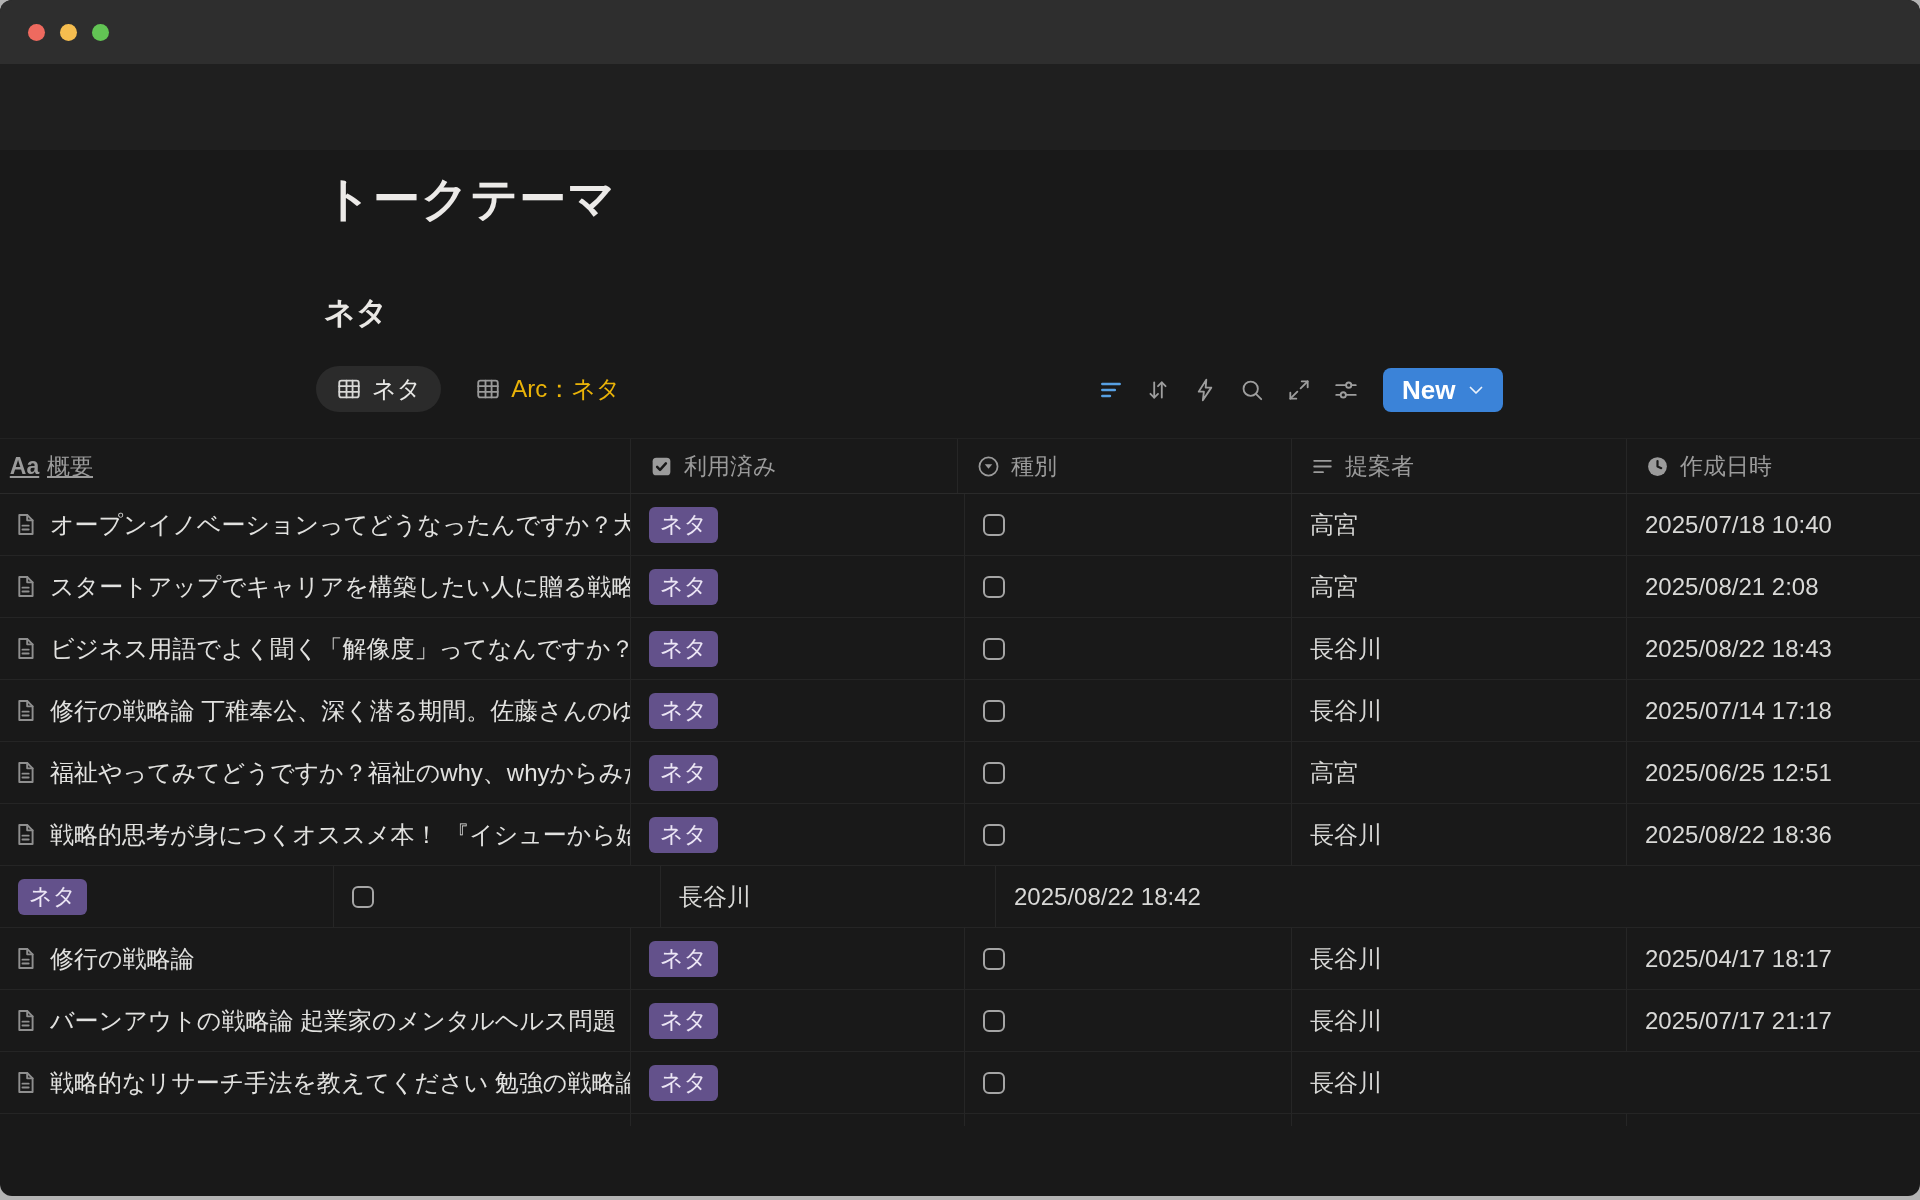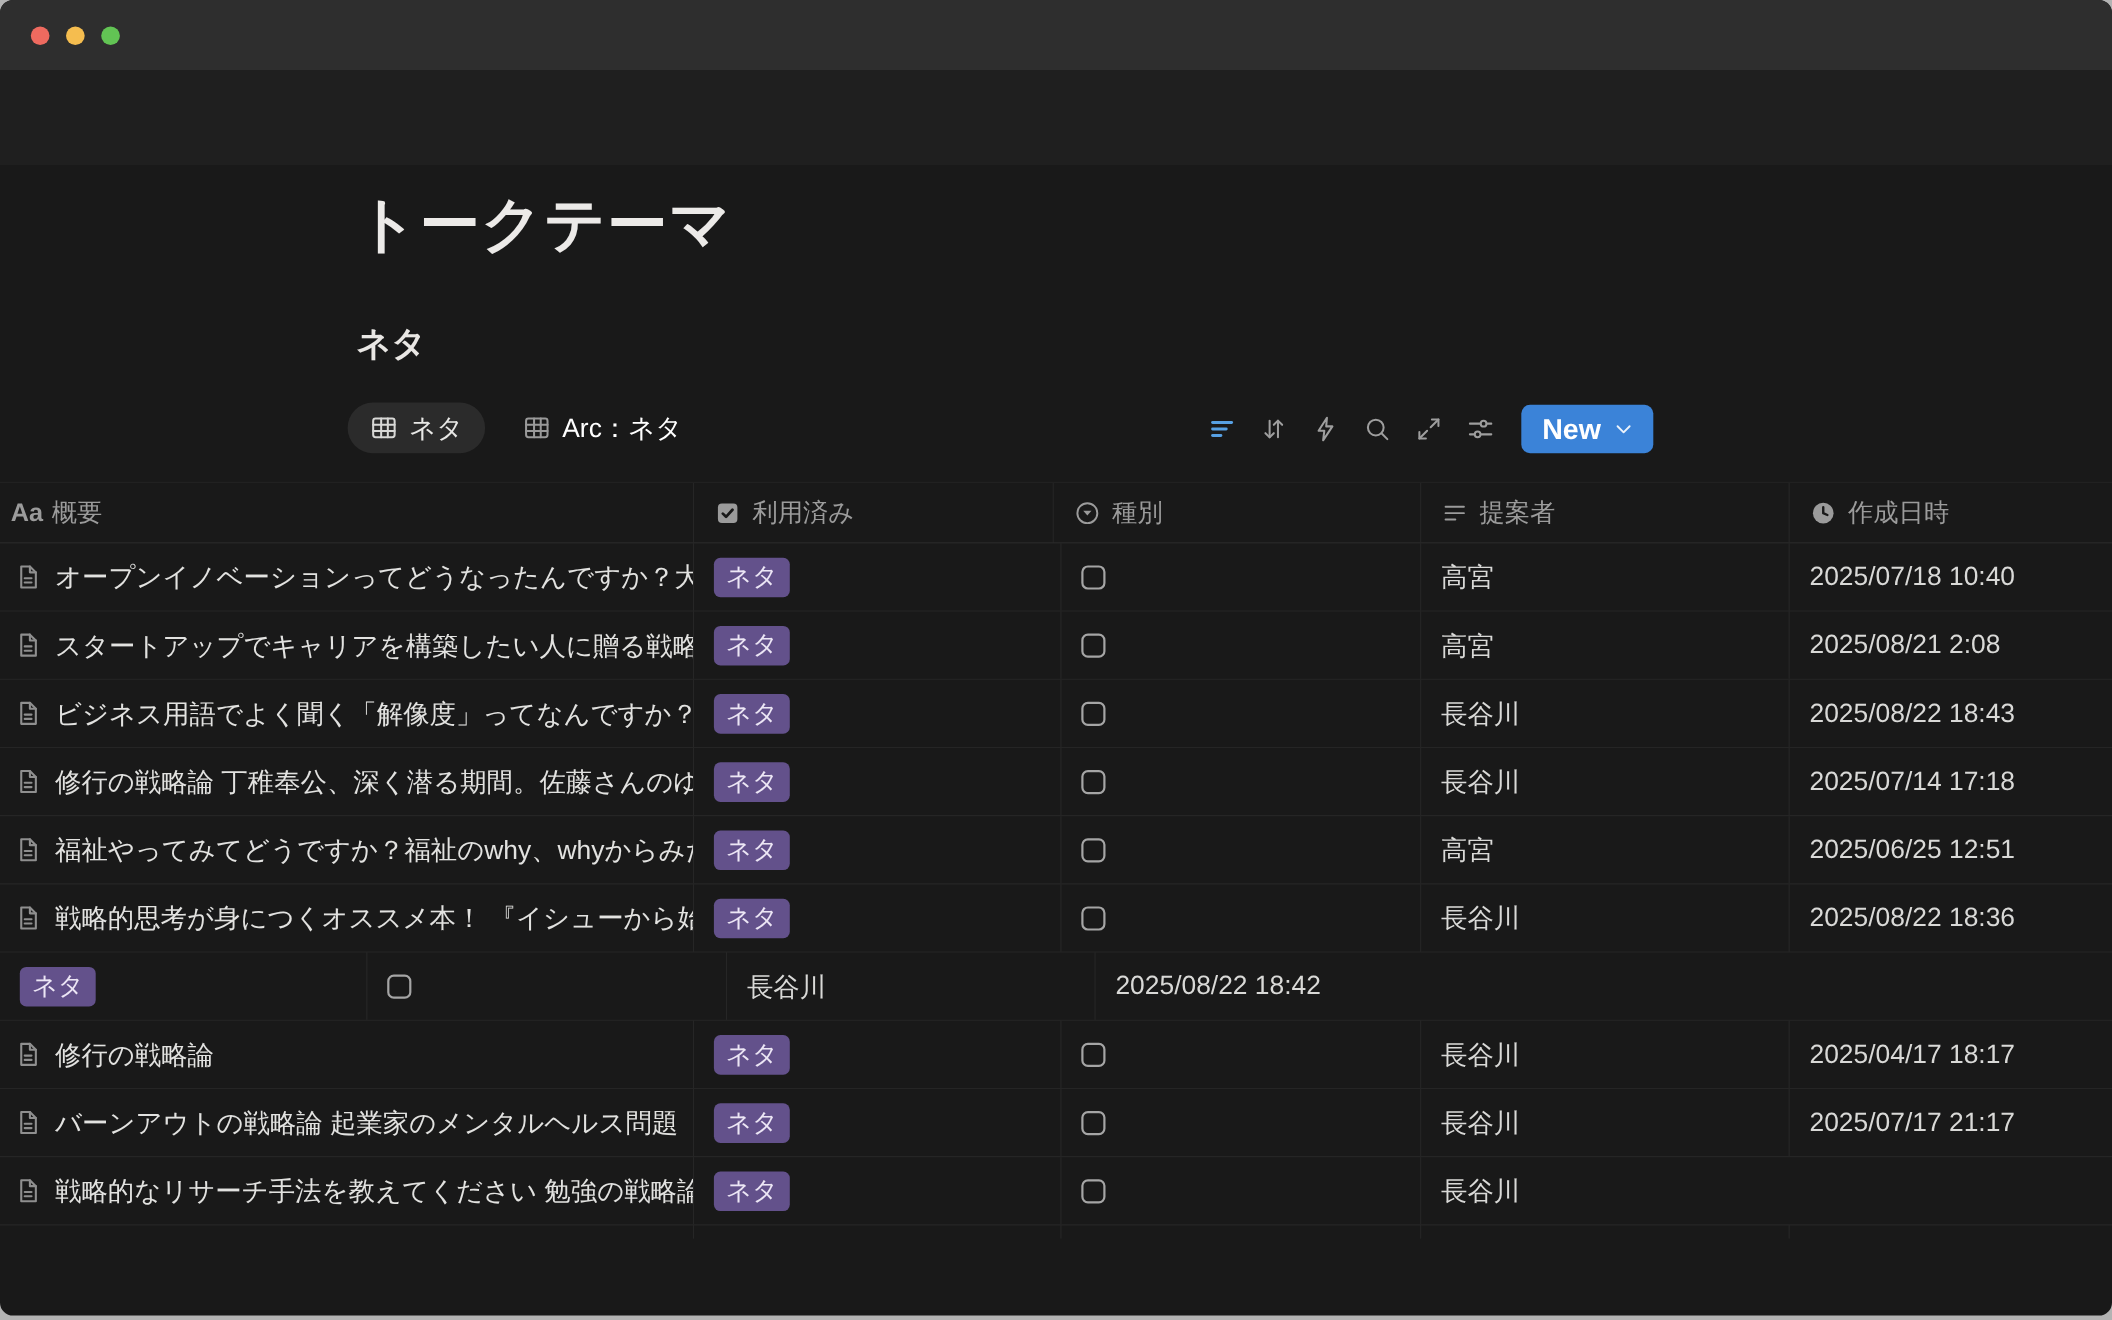--- a/index.html
+++ b/index.html
@@ -4,37 +4,37 @@
 <style>
   html,body{margin:0;padding:0;width:1920px;height:1200px;background:#b3b3b3;font-family:"Liberation Sans","DejaVu Sans",sans-serif;-webkit-font-smoothing:antialiased;}
   .window{position:absolute;left:0;top:0;width:1920px;height:1196px;background:var(--page-bg,#191919);border-radius:12px;overflow:hidden;}
   .titlebar{position:absolute;left:0;top:0;width:100%;height:64px;background:var(--titlebar,#2e2e2e);display:flex;align-items:center;}
   .lights{display:flex;gap:15px;margin-left:28px;}
   .light{width:17px;height:17px;border-radius:50%;display:inline-block;}
   .light.red{background:var(--traffic-red,#ee6a5f);}
   .light.yellow{background:var(--traffic-yellow,#f5bd4f);}
   .light.green{background:var(--traffic-green,#62c454);}
   .topband{position:absolute;left:0;top:64px;width:100%;height:86px;background:var(--band-bg,#1f1f1f);}
-  .page-title{position:absolute;left:324px;top:168px;margin:0;font-size:55px;font-weight:700;color:#eceae8;letter-spacing:1px;}
+  .page-title{position:absolute;left:324px;top:168px;margin:0;font-size:47px;font-weight:700;color:#eceae8;letter-spacing:1px;}
   .db-title{position:absolute;left:324px;top:292px;margin:0;font-size:31px;font-weight:700;color:#e9e7e4;}
   .tabs{position:absolute;left:316px;top:366px;height:46px;display:flex;align-items:center;gap:14px;}
-  .tab{display:flex;align-items:center;gap:10px;height:46px;padding:0 20px;border-radius:23px;font-size:24px;color:#ffffff;cursor:default;white-space:nowrap;}
+  .tab{display:flex;align-items:center;gap:10px;height:46px;padding:0 20px;border-radius:23px;font-size:24px;color:#eab308;cursor:default;white-space:nowrap;}
   .tab .ticon{width:26px;height:26px;color:#9a9a9a;flex:0 0 auto;display:inline-flex;}
   .tab.active{background:#2b2b2b;color:#e8e8e6;font-weight:500;}
   .tab.active .ticon{color:#d8d8d6;}
   .toolbar{position:absolute;left:1098px;top:368px;height:44px;display:flex;align-items:center;}
   .tool-icons{display:flex;align-items:center;gap:21px;}
   .tool{width:26px;height:26px;color:#9e9e9e;display:inline-flex;}
   .tool.active{color:#57a0e3;}
   .new-btn{margin-left:24px;height:44px;background:var(--accent-blue,#3b83d8);border:none;border-radius:8px;display:flex;align-items:center;gap:9px;padding:0 15px 0 19px;color:#fff;font-size:26px;font-weight:600;font-family:inherit;cursor:default;}
   .new-btn .chev{width:24px;height:24px;display:inline-flex;opacity:.9;}
   .table{position:absolute;left:0;top:438px;width:1920px;}
   .t-header{display:flex;height:54px;align-items:center;border-top:1px solid rgba(255,255,255,0.04);border-bottom:1px solid rgba(255,255,255,0.07);}
   .hcell{height:100%;display:flex;align-items:center;gap:10px;box-sizing:border-box;padding-left:18px;color:#9b9b9b;font-size:23px;overflow:hidden;white-space:nowrap;flex:0 0 auto;}
-  .hcell:first-child{padding-left:12px;}
+  .hcell:first-child{padding-left:12px;text-decoration:underline;}
   .hcell:not(:last-child){border-right:1px solid rgba(255,255,255,0.06);}
   .hicon{width:25px;height:25px;display:inline-flex;flex:0 0 auto;color:#9b9b9b;align-items:center;justify-content:center;}
   .aa{font-size:23px;font-weight:700;color:#9b9b9b;letter-spacing:0;}
   .trow{display:flex;height:61px;align-items:center;border-bottom:1px solid rgba(255,255,255,0.055);}
   .cell{height:100%;display:flex;align-items:center;box-sizing:border-box;padding-left:18px;overflow:hidden;white-space:nowrap;flex:0 0 auto;}
   .cell:not(:last-child){border-right:1px solid rgba(255,255,255,0.06);}
   .cell.title-cell{padding-left:12px;gap:11px;color:#e2e2e0;font-size:24px;font-weight:500;}
   .picon{width:27px;height:27px;display:inline-flex;flex:0 0 auto;color:#8f8f8f;}
   .badge{background:var(--tag-purple,#63518b);color:#ece6f5;font-size:23px;line-height:1;padding:6px 11px 7px;border-radius:6px;}
   .cbox{width:22px;height:22px;border:2px solid #a5a5a5;border-radius:6px;box-sizing:border-box;background:transparent;}

